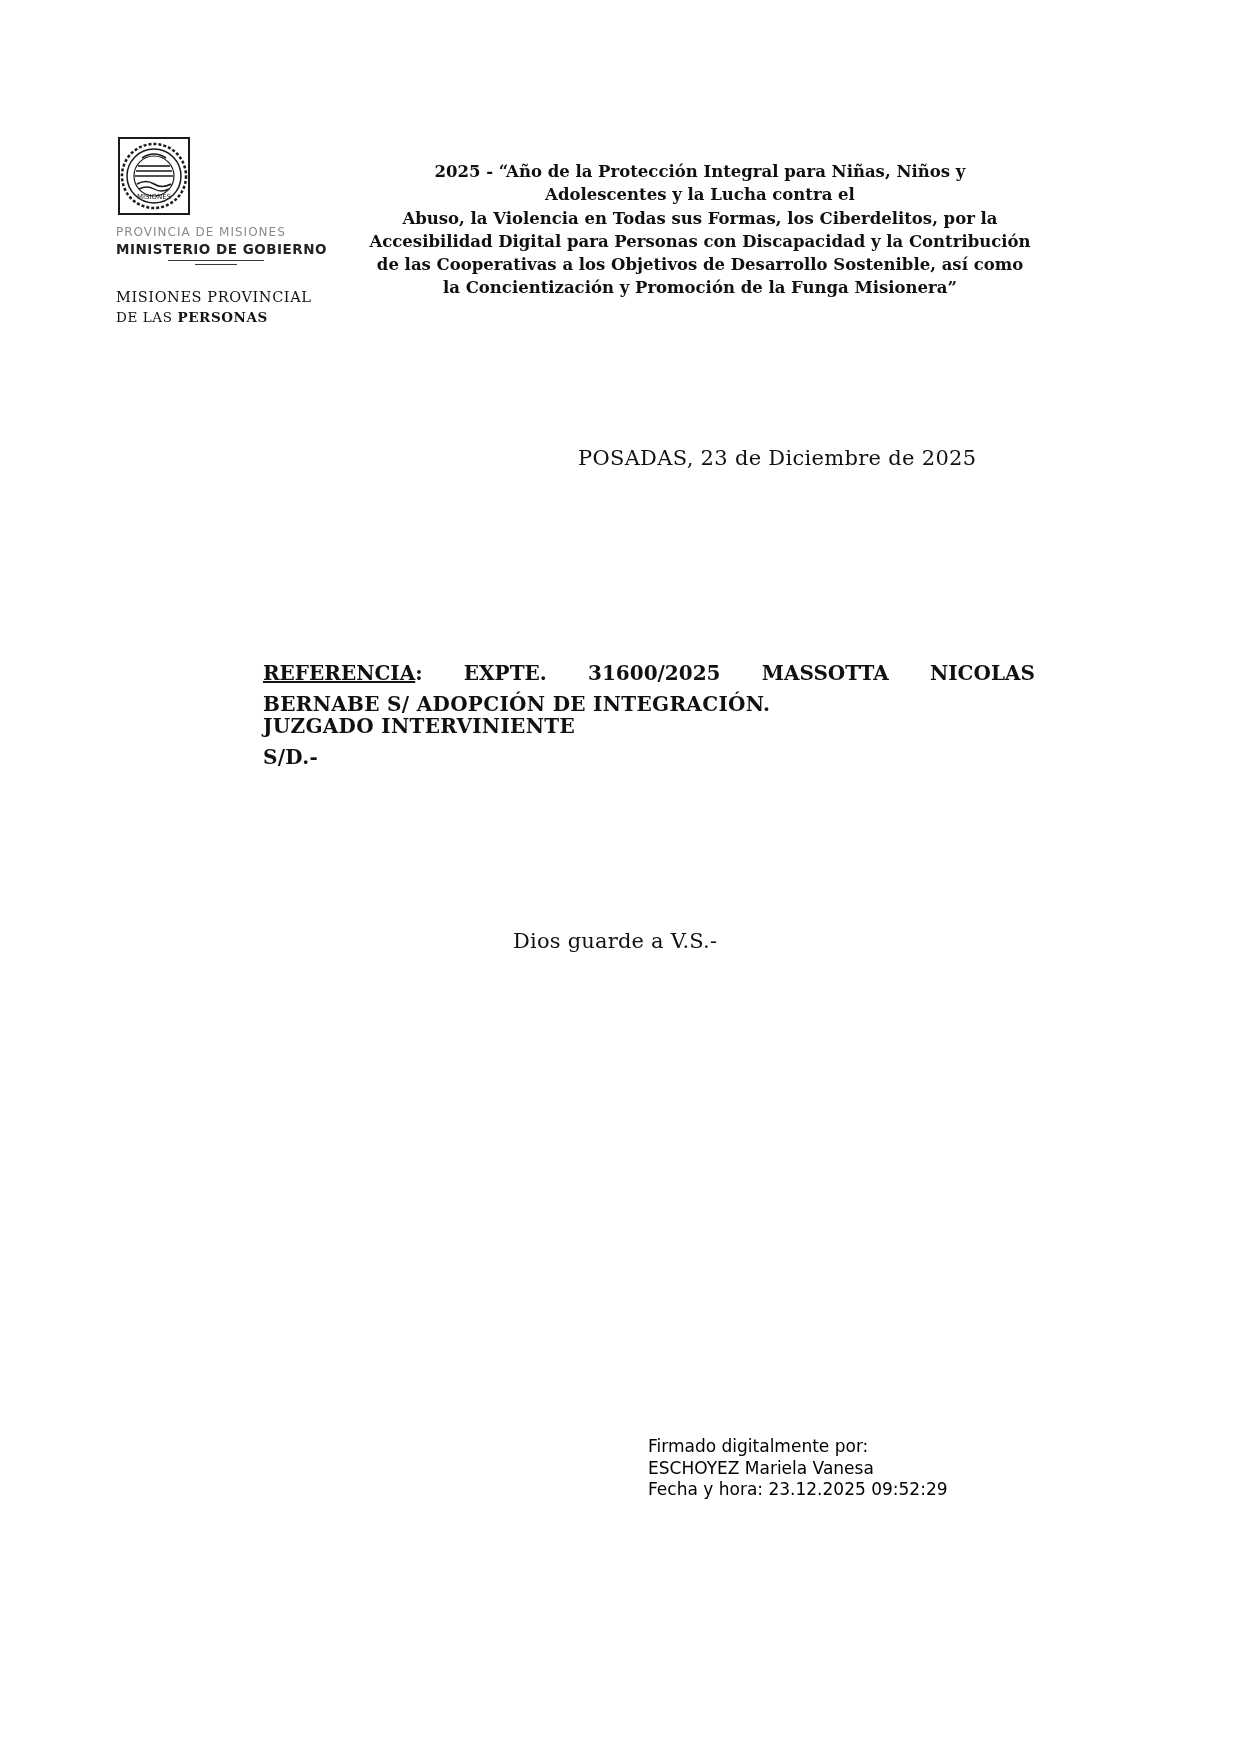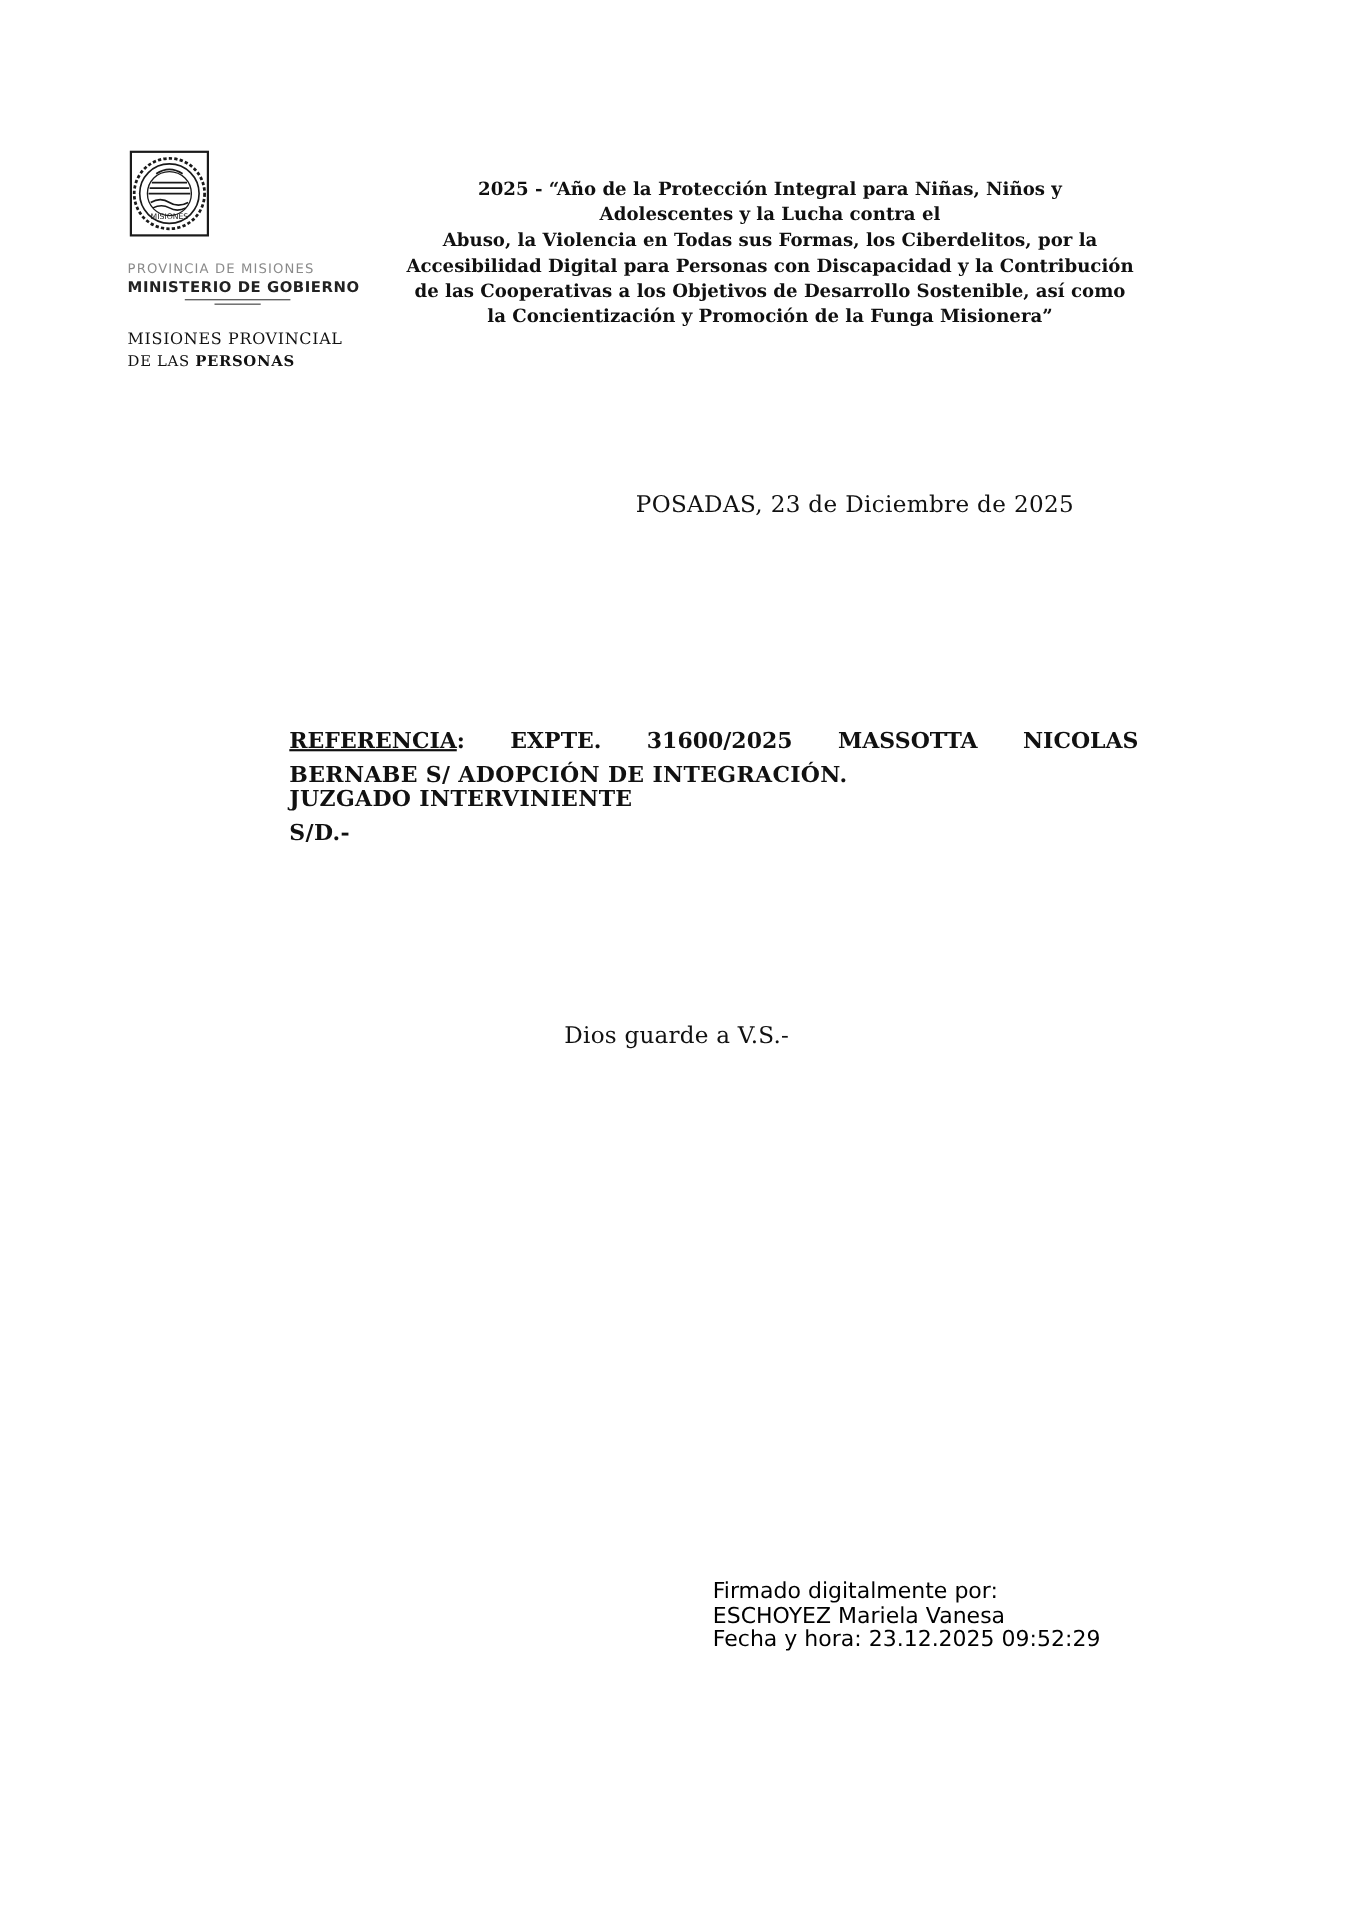--- a/index.html
+++ b/index.html
@@ -21,21 +21,21 @@
     left:116px;
     top:136px;
     width:200px;
   }
   .seal-wrap { display:inline-block; line-height:0; }
   .prov-name {
     font-family:"DejaVu Sans", sans-serif;
     font-size:12px;
     color:#8a8a8a;
     letter-spacing:1px;
-    margin-top:17px;
+    margin-top:5px;
     white-space:nowrap;
   }
   .ministry-name {
     font-family:"DejaVu Sans", sans-serif;
     font-size:13.5px;
     font-weight:bold;
     color:#222222;
     letter-spacing:0.5px;
     margin-top:2px;
     white-space:nowrap;
@@ -123,21 +123,21 @@
     letter-spacing:0.2px;
     white-space:nowrap;
   }
 
   
   .signature {
     position:absolute;
     left:648px;
     top:1436px;
     font-family:"DejaVu Sans", sans-serif;
-    font-size:20px;
+    font-size:17px;
     line-height:21.5px;
     color:#000000;
     white-space:nowrap;
   }
 </style>
 </head>
 <body>
 
 <div class="page">
 

